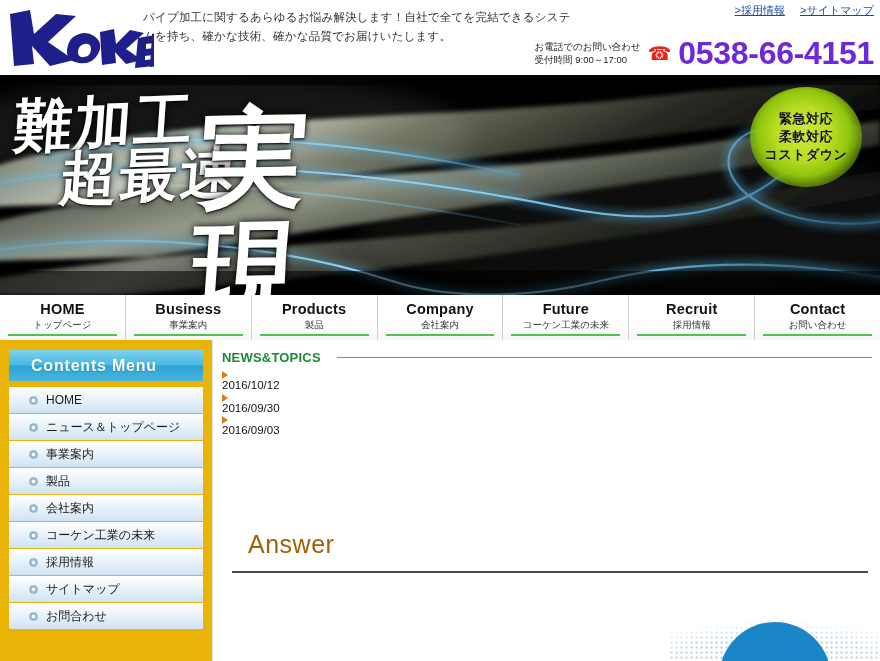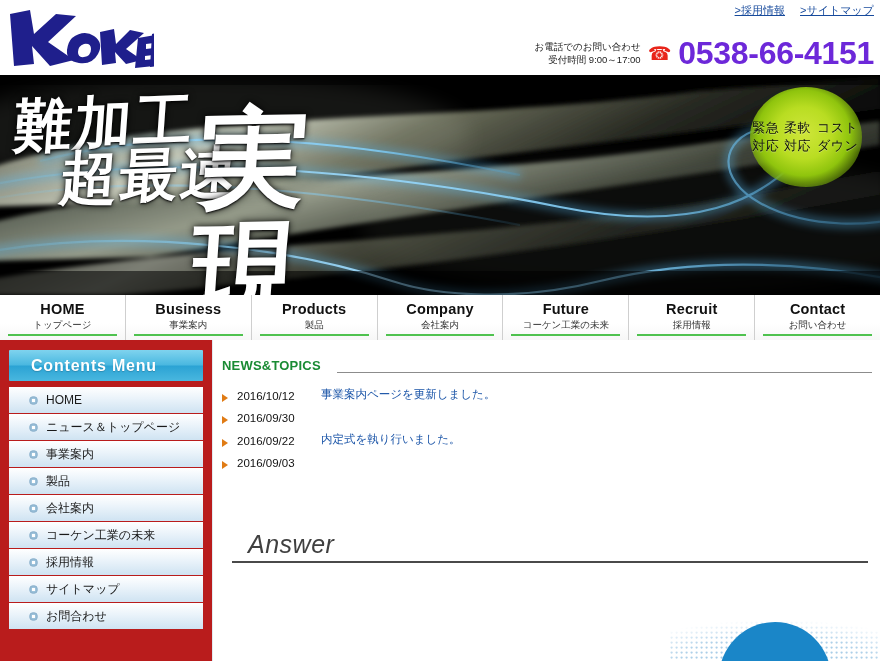--- a/index.html
+++ b/index.html
@@ -37,21 +37,21 @@
   }
   .toplinks a {
     color: #174a9c; text-decoration: underline; white-space: nowrap;
   }
 
   .contactwrap {
     position: absolute; right: 6px; top: 37px;
     display: flex; align-items: center; gap: 7px;
   }
   .contact-label {
-    font-size: 9.5px; line-height: 13px; color: #222; text-align: right;
+    font-size: 9.5px; line-height: 13px; color: #222; 
     white-space: nowrap;
   }
   .tel-icon { font-size: 19px; color: #e8251a; line-height: 1; }
   .tel-num {
     font-size: 32px; font-weight: bold; color: #6d28d9;
     letter-spacing: -0.3px; line-height: 1; white-space: nowrap;
   }
 
   
   .hero {
@@ -84,28 +84,28 @@
   }
   .hero-line.l3 {
     position: absolute; left: 188px; top: 8px;
     font-size: 108px; line-height: 112px;
     transform: skewX(-5deg) rotate(-1deg);
   }
 
   .badge {
     position: absolute; right: 18px; top: 12px;
     width: 112px; height: 100px;
-    display: flex; 
+    display: flex; flex-direction: column;
     align-items: center; justify-content: center;
     border-radius: 50%;
     background: radial-gradient(ellipse at 48% 46%,
         #cfe63a 0%, #b9dd22 34%, #8fc40d 56%,
         rgba(110,160,6,.55) 74%, rgba(60,95,4,.12) 90%, rgba(0,0,0,0) 100%);
     color: #111;
-    font-weight: normal; font-size: 13px; line-height: 18px;
+    font-weight: bold; font-size: 13px; line-height: 18px;
     text-align: center; letter-spacing: .5px;
   }
   .badge span { display: block; text-shadow: 0 1px 0 rgba(255,255,255,.25); }
 
   
   .nav {
     position: relative; width: 880px; height: 45px;
     background: #f2f2f2;
     display: flex; align-items: stretch;
   }
@@ -130,21 +130,21 @@
   }
   .nav-jp { font-size: 9.5px; color: #333; margin-top: 2px; }
 
   
   .content { position: relative; width: 880px; height: 321px; background: #fff; }
 
   
   .sidebar {
     position: absolute; left: 0; top: 0;
     width: 213px; height: 321px;
-    background: #b91c1c;
+    background: #eab308;
     border-right: 1px solid #e2eaf0;
     padding: 10px 9px 0 9px;
   }
   .sb-head {
     height: 31px;
     background: linear-gradient(to bottom, #7fd3ee 0%, #4ab8e0 48%, #2ba3d4 52%, #49b7df 100%);
     color: #fff; font-size: 16px; font-weight: bold;
     display: flex; align-items: center; padding-left: 22px;
     letter-spacing: .8px;
     text-shadow: 0 1px 1px rgba(0,0,0,.18);
@@ -161,48 +161,48 @@
   .sb-bullet {
     width: 9px; height: 9px; border-radius: 50%;
     background: radial-gradient(circle at 50% 50%, #ffffff 0%, #ffffff 32%, #9fc4dc 40%, #7fa8c6 100%);
     border: 1px solid #8fb4cf;
     margin-right: 8px; flex: 0 0 auto;
   }
 
   
   .main { position: absolute; left: 222px; top: 0; width: 650px; height: 321px; }
   .news-head {
-    display: flex; align-items: flex-end; gap: 16px;
-    margin-top: 18px; margin-bottom: 6px;
+    display: flex; align-items: center; gap: 16px;
+    margin-top: 10px; margin-bottom: 6px;
   }
   .news-title {
     font-size: 13px; font-weight: bold; color: #1a8b34; letter-spacing: .2px;
     white-space: nowrap;
   }
   .news-rule { flex: 1 1 auto; height: 1px; background: #8c8c8c; }
 
   .news-row {
-    display: flex; align-items: flex-end;
-    height: 22.5px; font-size: 11.5px;
+    display: flex; align-items: flex-start;
+    height: 22.5px; font-size: 11.5px; flex-direction: column;
   }
   .news-arrow {
     width: 0; height: 0;
     border-left: 6px solid #e07b14;
     border-top: 4.5px solid transparent;
     border-bottom: 4.5px solid transparent;
     margin-right: 9px; flex: 0 0 auto;
   }
   .news-date { width: 84px; color: #111; flex: 0 0 auto; }
   .news-text { color: #1b55a8; cursor: pointer; }
 
   
   .answer-wrap { position: absolute; left: 10px; top: 190px; width: 636px; }
   .answer-title {
-    font-size: 25px; color: #404040; letter-spacing: .5px;
-    padding-left: 16px; padding-bottom: 2px; font-style: italic;
+    font-size: 25px; color: #a16207; letter-spacing: .5px;
+    padding-left: 16px; padding-bottom: 12px;
   }
   .answer-rule { height: 2px; background: #4a4a4a; width: 100%; }
 
   
   .halftone {
     position: absolute; right: 0; bottom: 0;
     width: 210px; height: 55px; overflow: hidden; pointer-events: none;
   }
 </style>
 </head>
@@ -218,20 +218,21 @@
           <path d="M6 6 L26 2 L30 26 L52 6 L72 8 L44 34 L70 52 L46 58 L28 38 L30 56 L10 58 Z"></path>
           <path d="M68 30 q12 -9 22 -2 q10 7 4 18 q-6 11 -19 9 q-13 -2 -12 -13 q1 -8 5 -12 z
                    M80 36 q-6 2 -6 8 q0 6 6 5 q7 -1 7 -8 q0 -6 -7 -5 z"></path>
           <path d="M96 24 L110 21 L112 36 L126 22 L140 25 L122 41 L138 52 L122 56 L111 44 L112 55 L98 57 Z"></path>
           <path d="M134 30 L152 27 L150 35 L142 36 L142 41 L150 40 L149 47 L141 48 L141 52 L151 51 L150 58 L131 60 Z"></path>
           <path d="M148 26 L158 24 L162 38 L164 23 L174 21 L172 56 L163 57 L157 42 L156 58 L146 59 Z"></path>
         </g>
       </svg>
     </div>
 
+    <div class="tagline">パイプ加工に関するあらゆるお悩み解決します！自社で全てを完結できるシステムを持ち、確かな技術、確かな品質でお届けいたします。</div>
 
     <div class="toplinks">
       <a href="#">&gt;採用情報</a>
       <a href="#">&gt;サイトマップ</a>
     </div>
 
     <div class="contactwrap">
       <div class="contact-label">
         <div>お電話でのお問い合わせ</div>
         <div>受付時間 9:00～17:00</div>
@@ -396,30 +397,24 @@
 
       <div class="news-head">
         <div class="news-title">NEWS&amp;TOPICS</div>
         <div class="news-rule"></div>
       </div>
 
       <div class="news-list">
         <div class="news-row">
           <span class="news-arrow"></span>
           <span class="news-date">2016/10/12</span>
-          <span class="news-text">事業案内ページを更新しました。</span>
         </div>
         <div class="news-row">
           <span class="news-arrow"></span>
           <span class="news-date">2016/09/30</span>
-        </div>
-        <div class="news-row">
-          <span class="news-arrow"></span>
-          <span class="news-date">2016/09/22</span>
-          <span class="news-text">内定式を執り行いました。</span>
         </div>
         <div class="news-row">
           <span class="news-arrow"></span>
           <span class="news-date">2016/09/03</span>
         </div>
       </div>
 
       <div class="answer-wrap">
         <div class="answer-title">Answer</div>
         <div class="answer-rule"></div>

